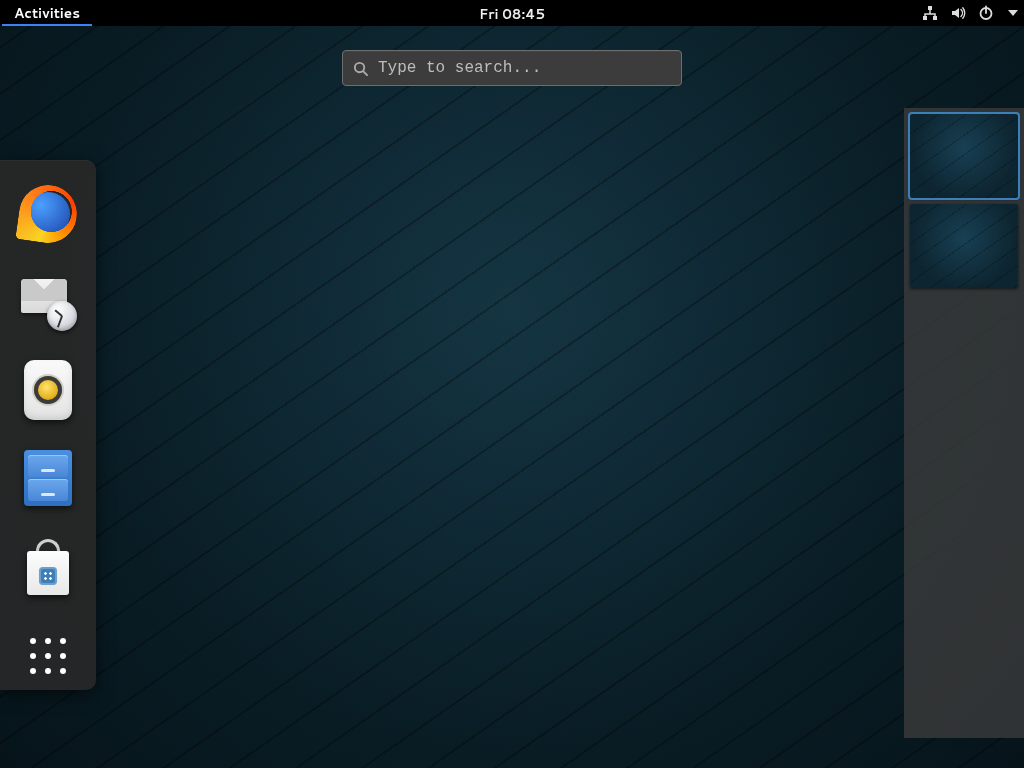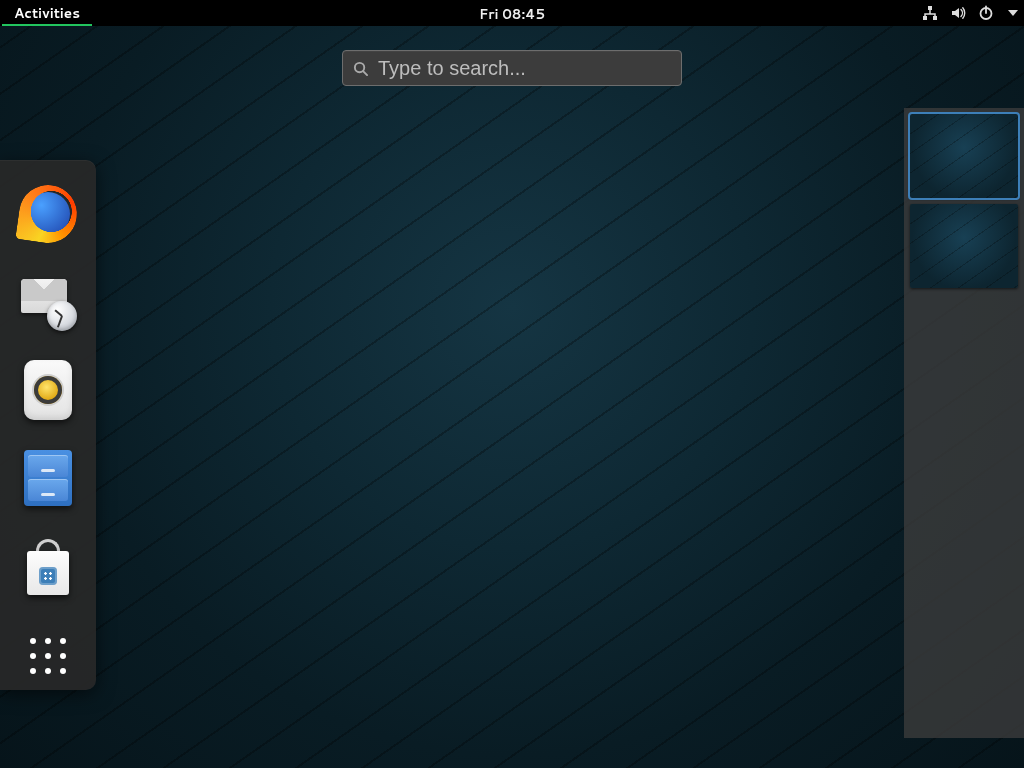--- a/index.html
+++ b/index.html
@@ -16,21 +16,21 @@
   .topbar {
     position: absolute; top: 0; left: 0; right: 0; height: 26px;
     background: #000;
     display: flex; align-items: center;
     color: #ddd; font-size: 13.5px; font-weight: 600;
     z-index: 50;
   }
   .activities {
     height: 100%; display: flex; align-items: center;
     padding: 0 12px; margin-left: 2px;
-    border-bottom: 2px solid #22c55e;
+    border-bottom: 2px solid #3b82f6;
     color: #fff;
     cursor: pointer;
   }
   .clock { position: absolute; left: 50%; transform: translateX(-50%); color: #eee; font-weight: 700; }
   .tray { position: absolute; right: 6px; display: flex; align-items: center; gap: 12px; }
   .tray svg, .tray .caret { display: block; }
   .caret {
     width: 0; height: 0; border-left: 5px solid transparent; border-right: 5px solid transparent;
     border-top: 6px solid #ddd; margin-left: 2px;
   }
@@ -43,21 +43,21 @@
     border: 1px solid #6d6d6d;
     border-radius: 4px;
     display: flex; align-items: center;
     padding: 0 10px;
     box-shadow: inset 0 1px 0 rgba(255,255,255,0.04);
     z-index: 40;
   }
   .searchwrap svg { flex: 0 0 auto; margin-right: 10px; opacity: .75; }
   .searchwrap input {
     flex: 1; background: transparent; border: none; outline: none;
-    color: #ffffff; font-size: 20px;
+    color: #ffffff; font-size: 16px; font-family: Liberation Mono, monospace;
   }
   .searchwrap input::placeholder { color: #bdbdbd; }
 
   
   .dash {
     position: absolute; left: 0; top: 160px;
     width: 96px; height: 530px;
     background: rgba(40,40,40,0.92);
     border-top-right-radius: 10px;
     border-bottom-right-radius: 10px;

